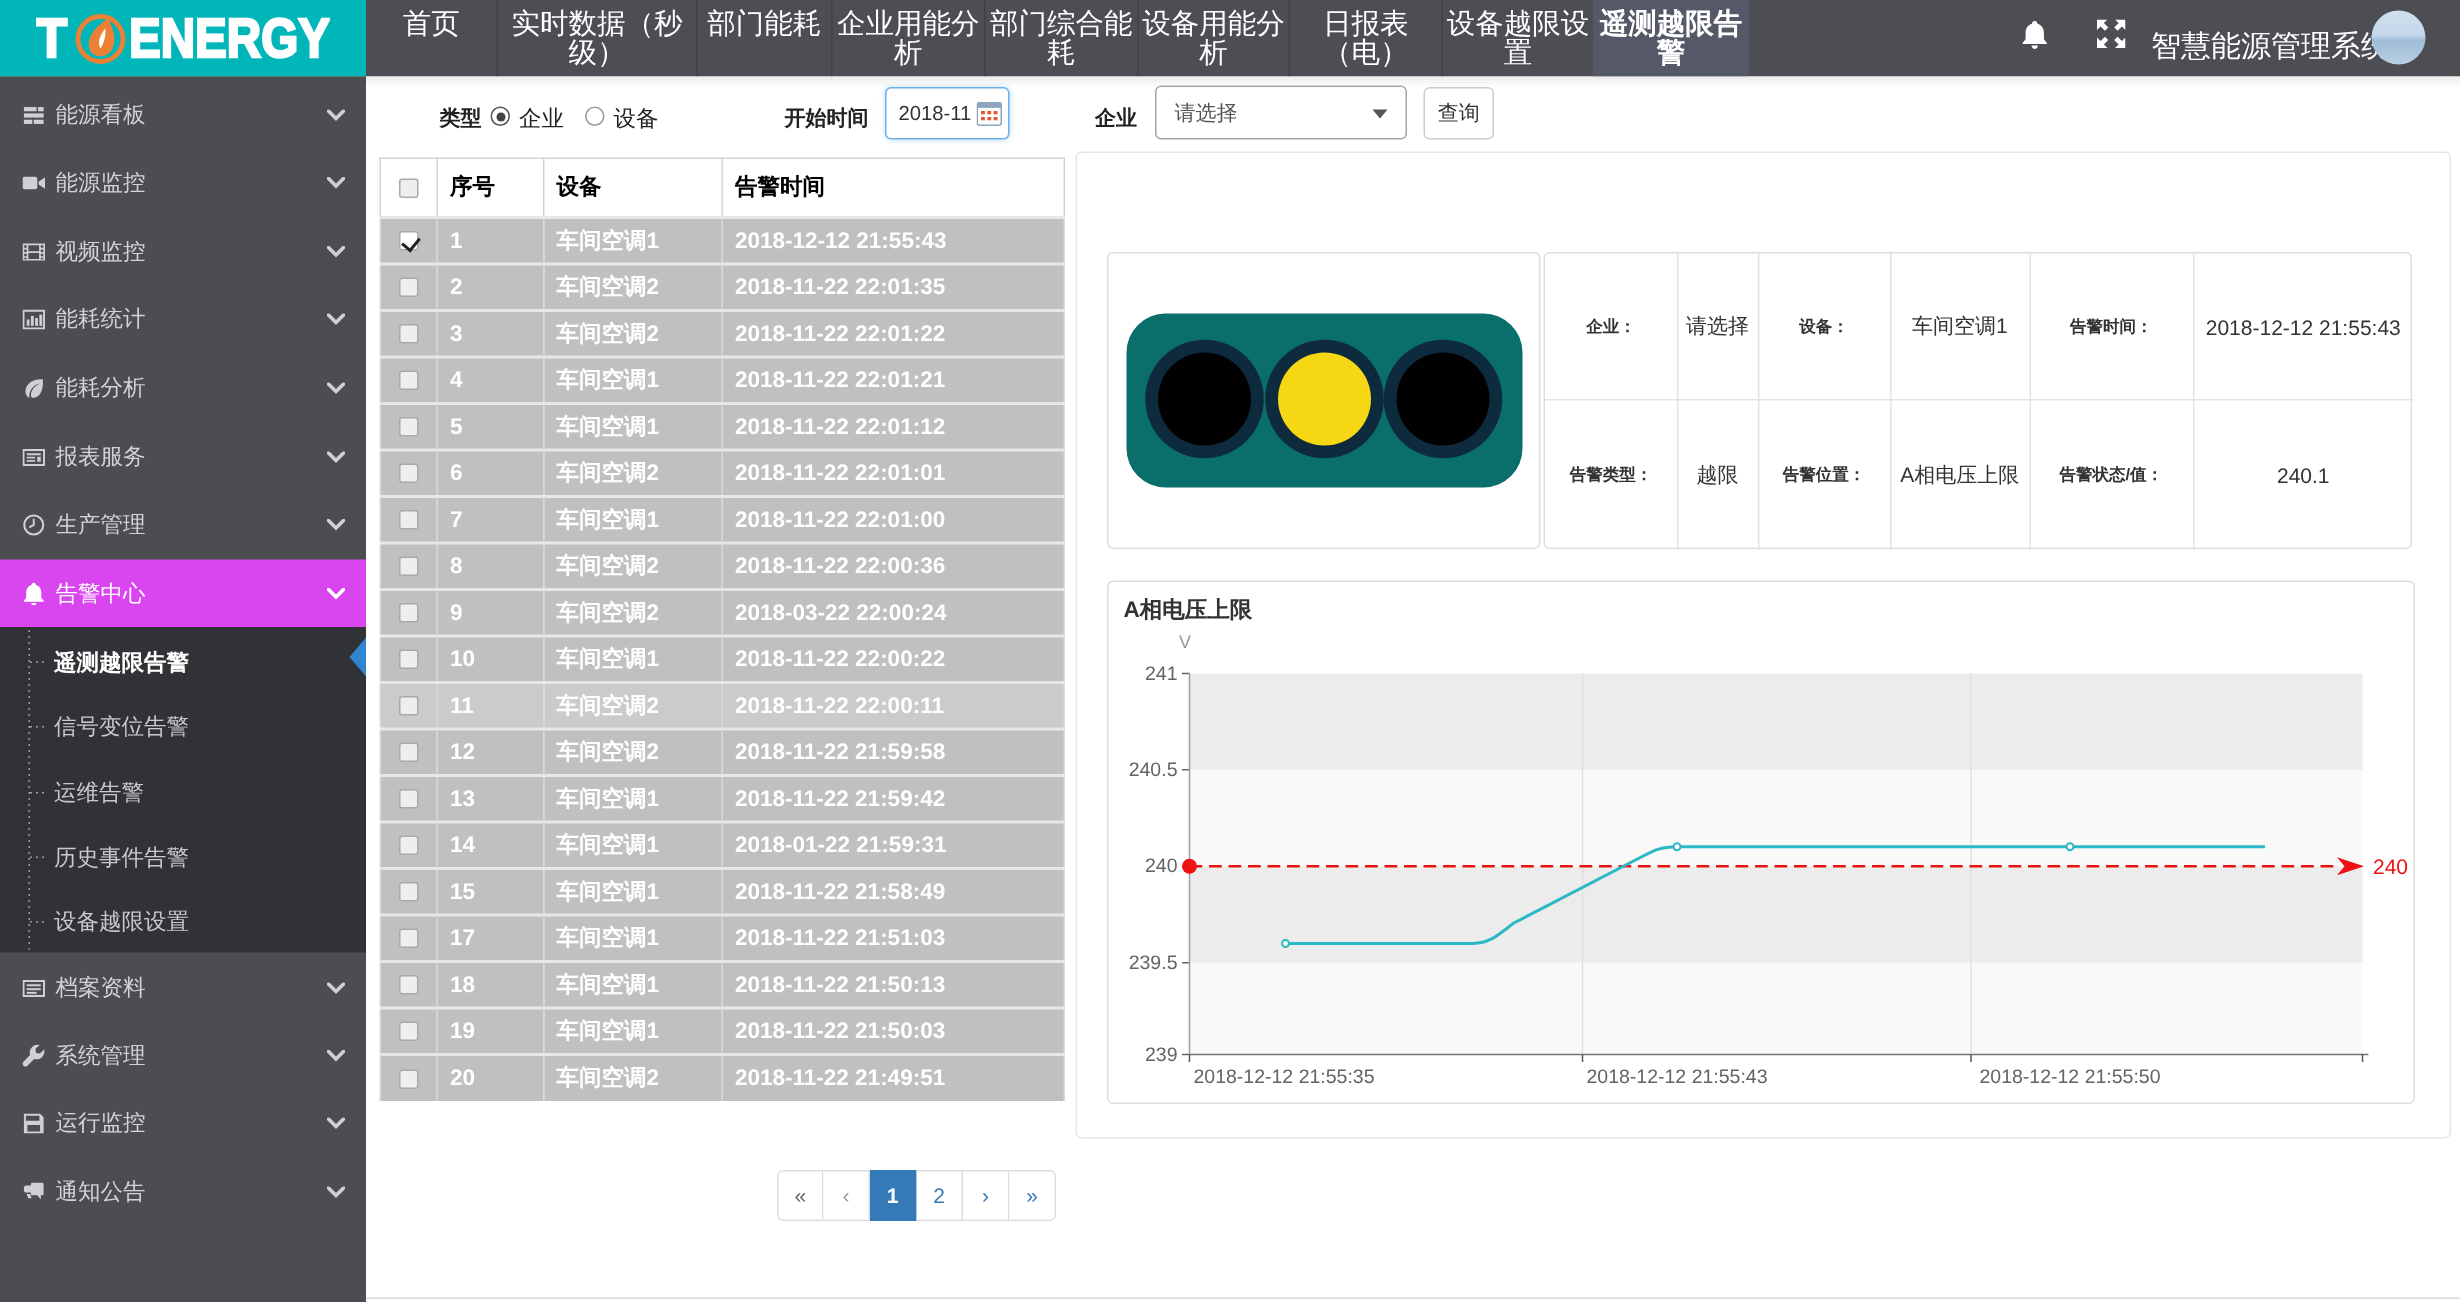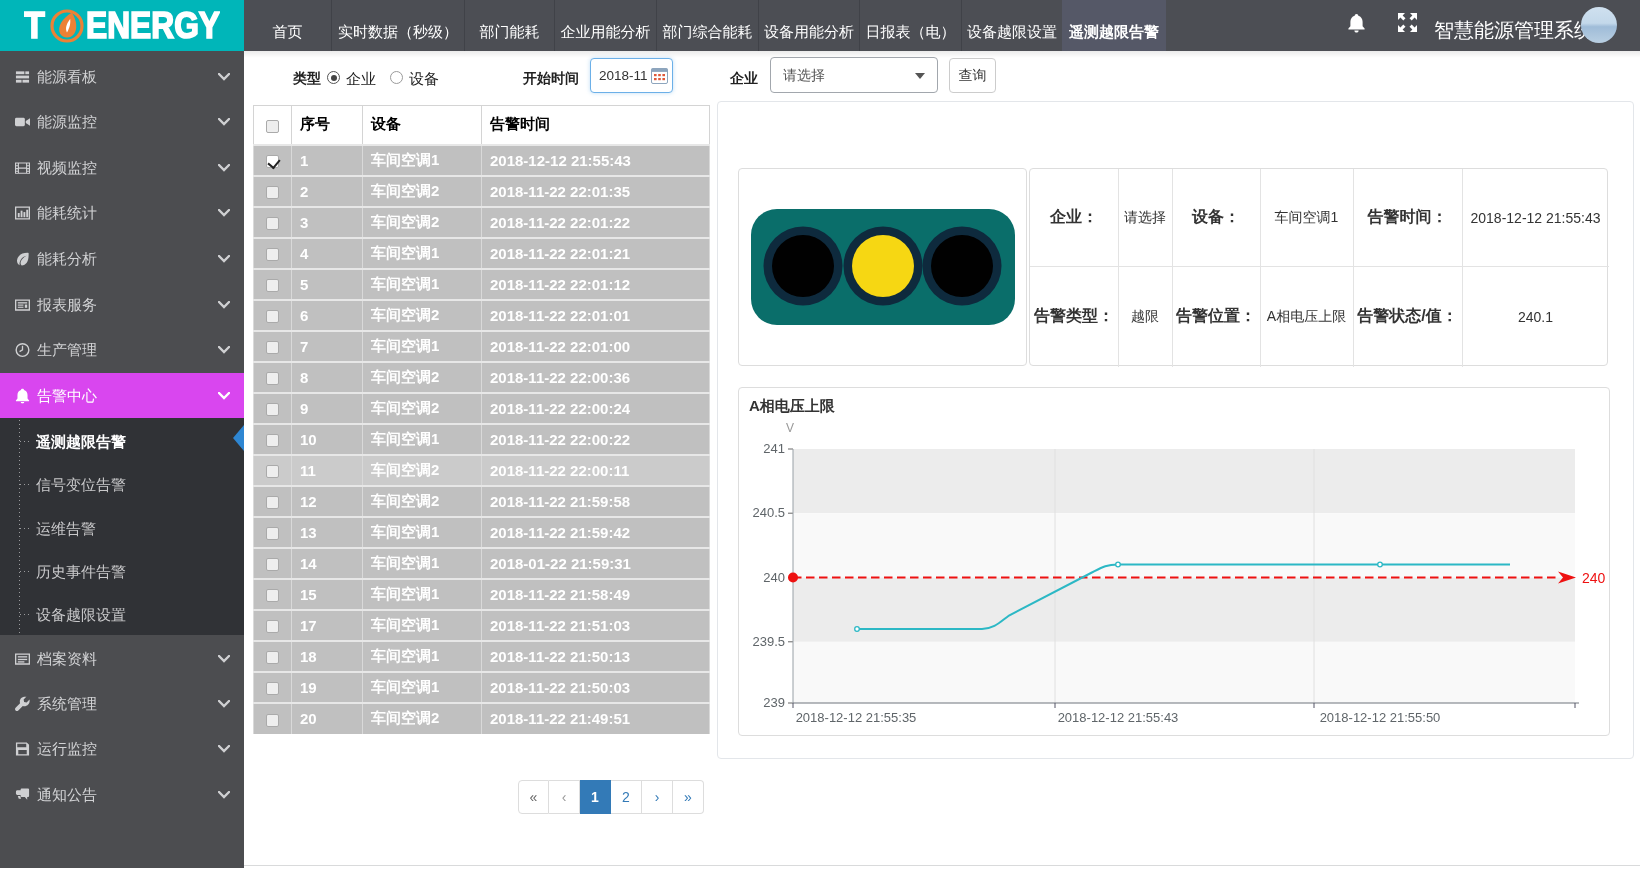--- a/index.html
+++ b/index.html
@@ -6,22 +6,22 @@
 * { margin:0; padding:0; box-sizing:border-box; }
 html,body { width:1640px; height:877px; overflow:hidden; background:#fff;
   font-family:"Liberation Sans", sans-serif; }
 #app { position:relative; width:1640px; height:877px; }
 .abs { position:absolute; }
 
 
 #hdr { position:absolute; left:0; top:0; width:1640px; height:51px; background:#4c4e54; }
 #logo { position:absolute; left:0; top:0; width:244px; height:51px; background:#00b6b9;
   display:flex; align-items:center; justify-content:center; }
-.nav-item { position:absolute; top:0; height:51px; color:#fff; font-size:15px;
-  text-align:center; padding-top:24px; line-height:1; border-left:1px solid #404248; }
+.nav-item { position:absolute; top:0; height:51px; color:#fff; font-size:19px;
+  text-align:center; padding-top:7px; line-height:1; border-left:1px solid #404248; }
 .nav-item.first { border-left:none; }
 .nav-item.active { background:#555867; font-weight:bold; }
 #hdr-right { position:absolute; right:0; top:0; height:51px; color:#fff; }
 
 
 #sidebar { position:absolute; left:0; top:51px; width:244px; height:817px; background:#4c4d50; }
 .m-item { position:absolute; left:0; width:244px; height:46px; color:#d2d3d5; font-size:15px; }
 .m-item .mi-ico { position:absolute; left:15px; top:50%; transform:translateY(-50%); width:15px; height:15px; }
 .m-item .mi-txt { position:absolute; left:37px; top:50%; transform:translateY(-50%); }
 .m-item .mi-chev { position:absolute; right:14px; top:50%; transform:translateY(-50%); }
@@ -92,21 +92,21 @@
   border:1px solid #e3e6ea; border-radius:4px; background:#fff; }
 #panel-hd { position:absolute; left:0; top:0; width:100%; height:42px; background:#f5f5f5;
   border-bottom:1px solid #ddd; border-radius:4px 4px 0 0;
   font-size:15px; font-weight:bold; color:#333; line-height:42px; padding-left:11px; }
 #tl-box { position:absolute; left:20px; top:66px; width:289px; height:198px;
   border:1px solid #ddd; border-radius:4px; }
 #info-tbl { position:absolute; left:311px; top:66px; width:579px; height:198px;
   border:1px solid #ddd; border-radius:4px; }
 #info-tbl .cell { position:absolute; display:flex; align-items:center; justify-content:center;
   font-size:14px; color:#333; text-align:center; }
-#info-tbl .lbl { font-weight:bold; font-size:16px; }
+#info-tbl .lbl { font-weight:bold; font-size:11px; }
 #chart-box { position:absolute; left:20px; top:285px; width:872px; height:349px;
   border:1px solid #ddd; border-radius:4px; }
 </style>
 </head>
 <body>
 <div id="app">
 
   <div id="hdr">
     <div id="logo">
       <svg width="196" height="40" viewBox="0 0 196 40">
@@ -408,21 +408,21 @@
         <tr>
               <td style="text-align:center;padding:0;"><span class="cb"></span></td>
               <td>8</td>
               <td>车间空调2</td>
               <td>2018-11-22 22:00:36</td>
             </tr>
         <tr>
               <td style="text-align:center;padding:0;"><span class="cb"></span></td>
               <td>9</td>
               <td>车间空调2</td>
-              <td>2018-11-22 22:00:24</td>
+              <td>2018-03-22 22:00:24</td>
             </tr>
         <tr>
               <td style="text-align:center;padding:0;"><span class="cb"></span></td>
               <td>10</td>
               <td>车间空调1</td>
               <td>2018-11-22 22:00:22</td>
             </tr>
         <tr class="lite">
               <td style="text-align:center;padding:0;"><span class="cb"></span></td>
               <td>11</td>

